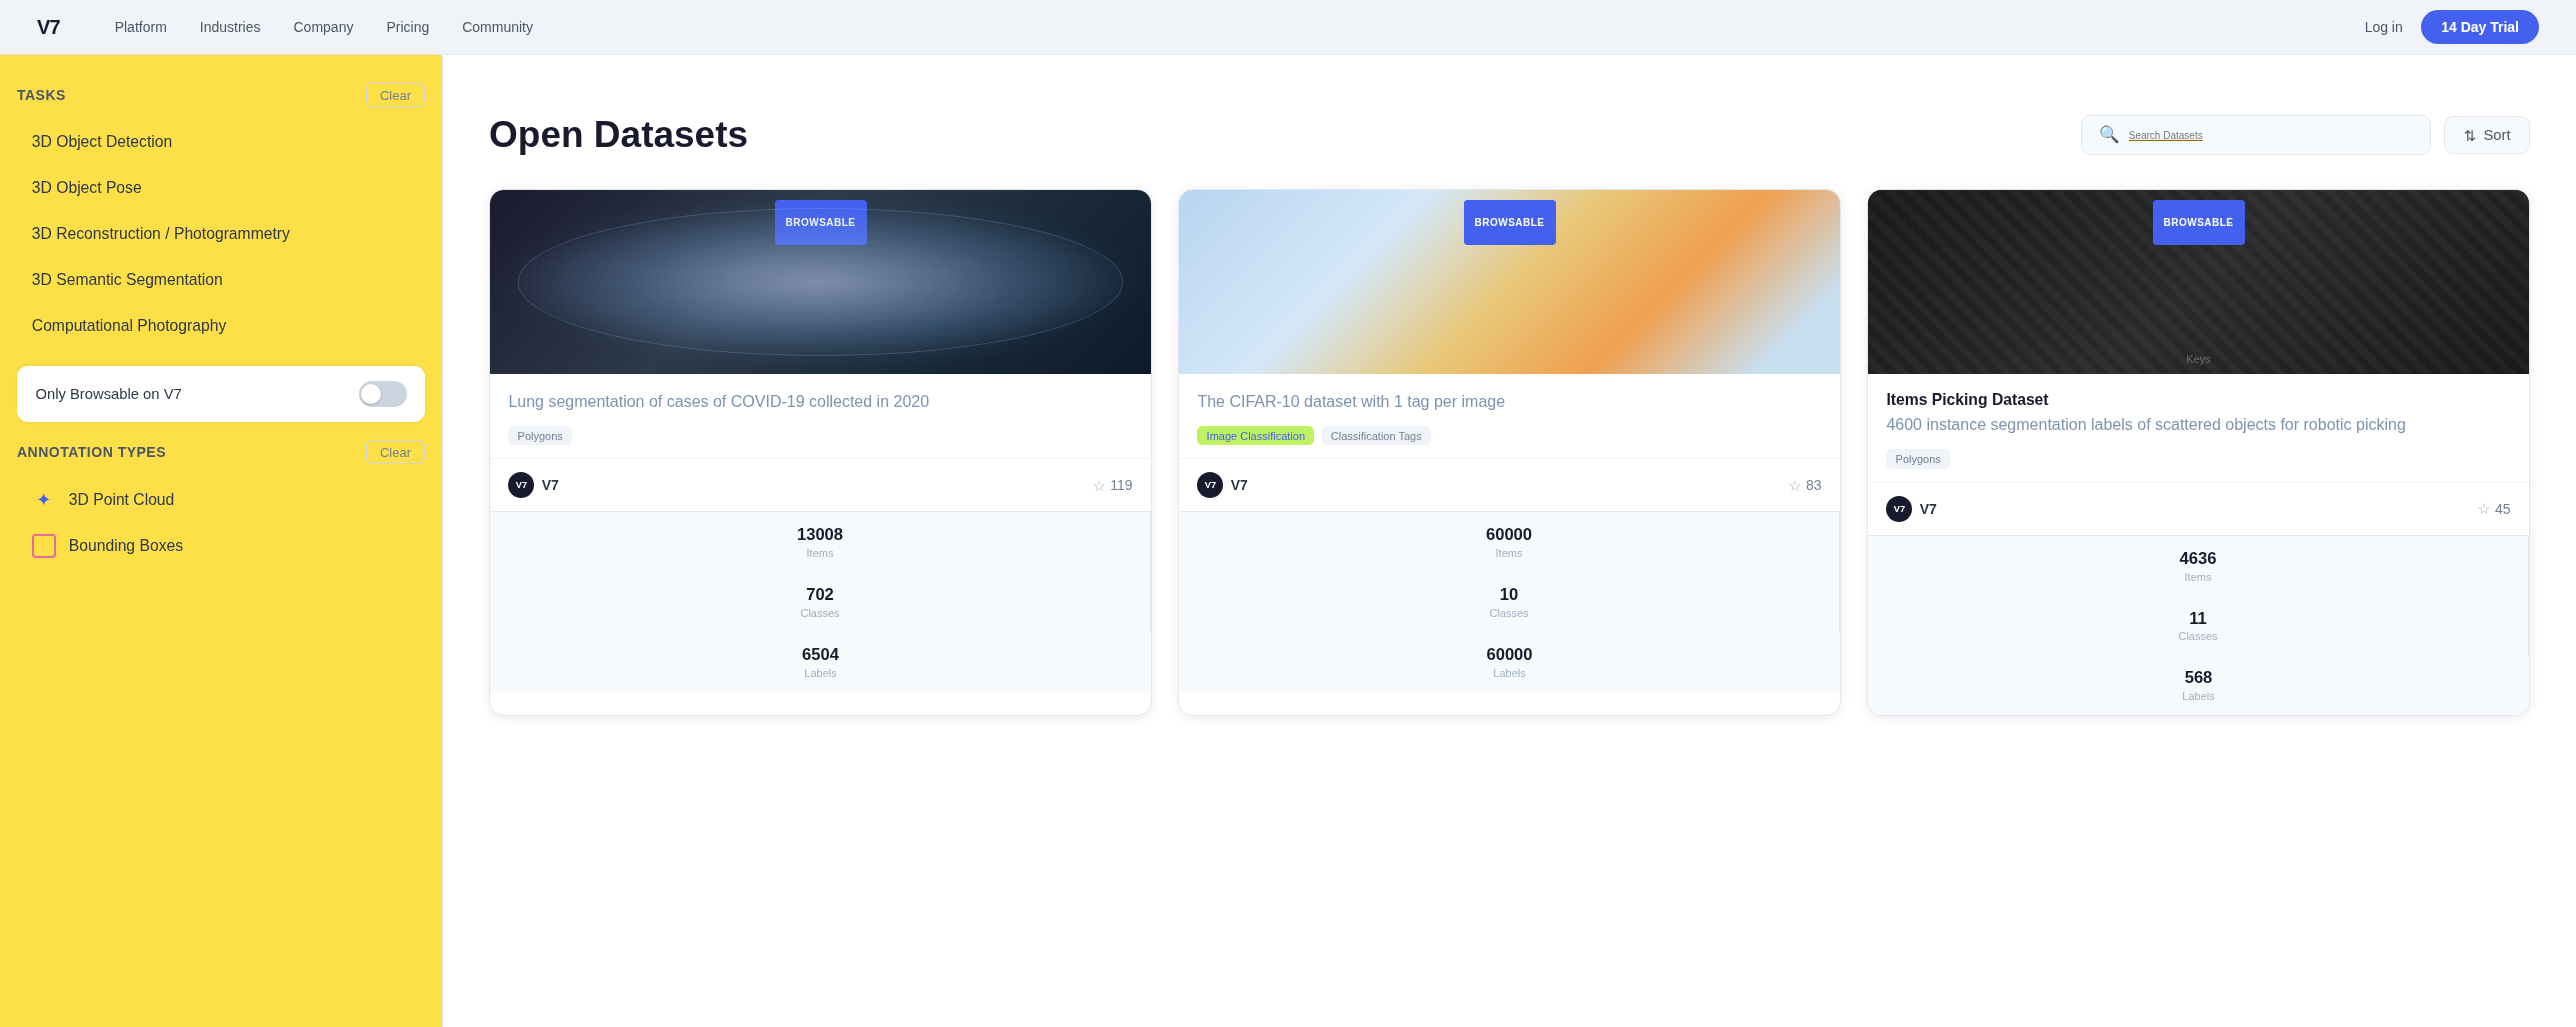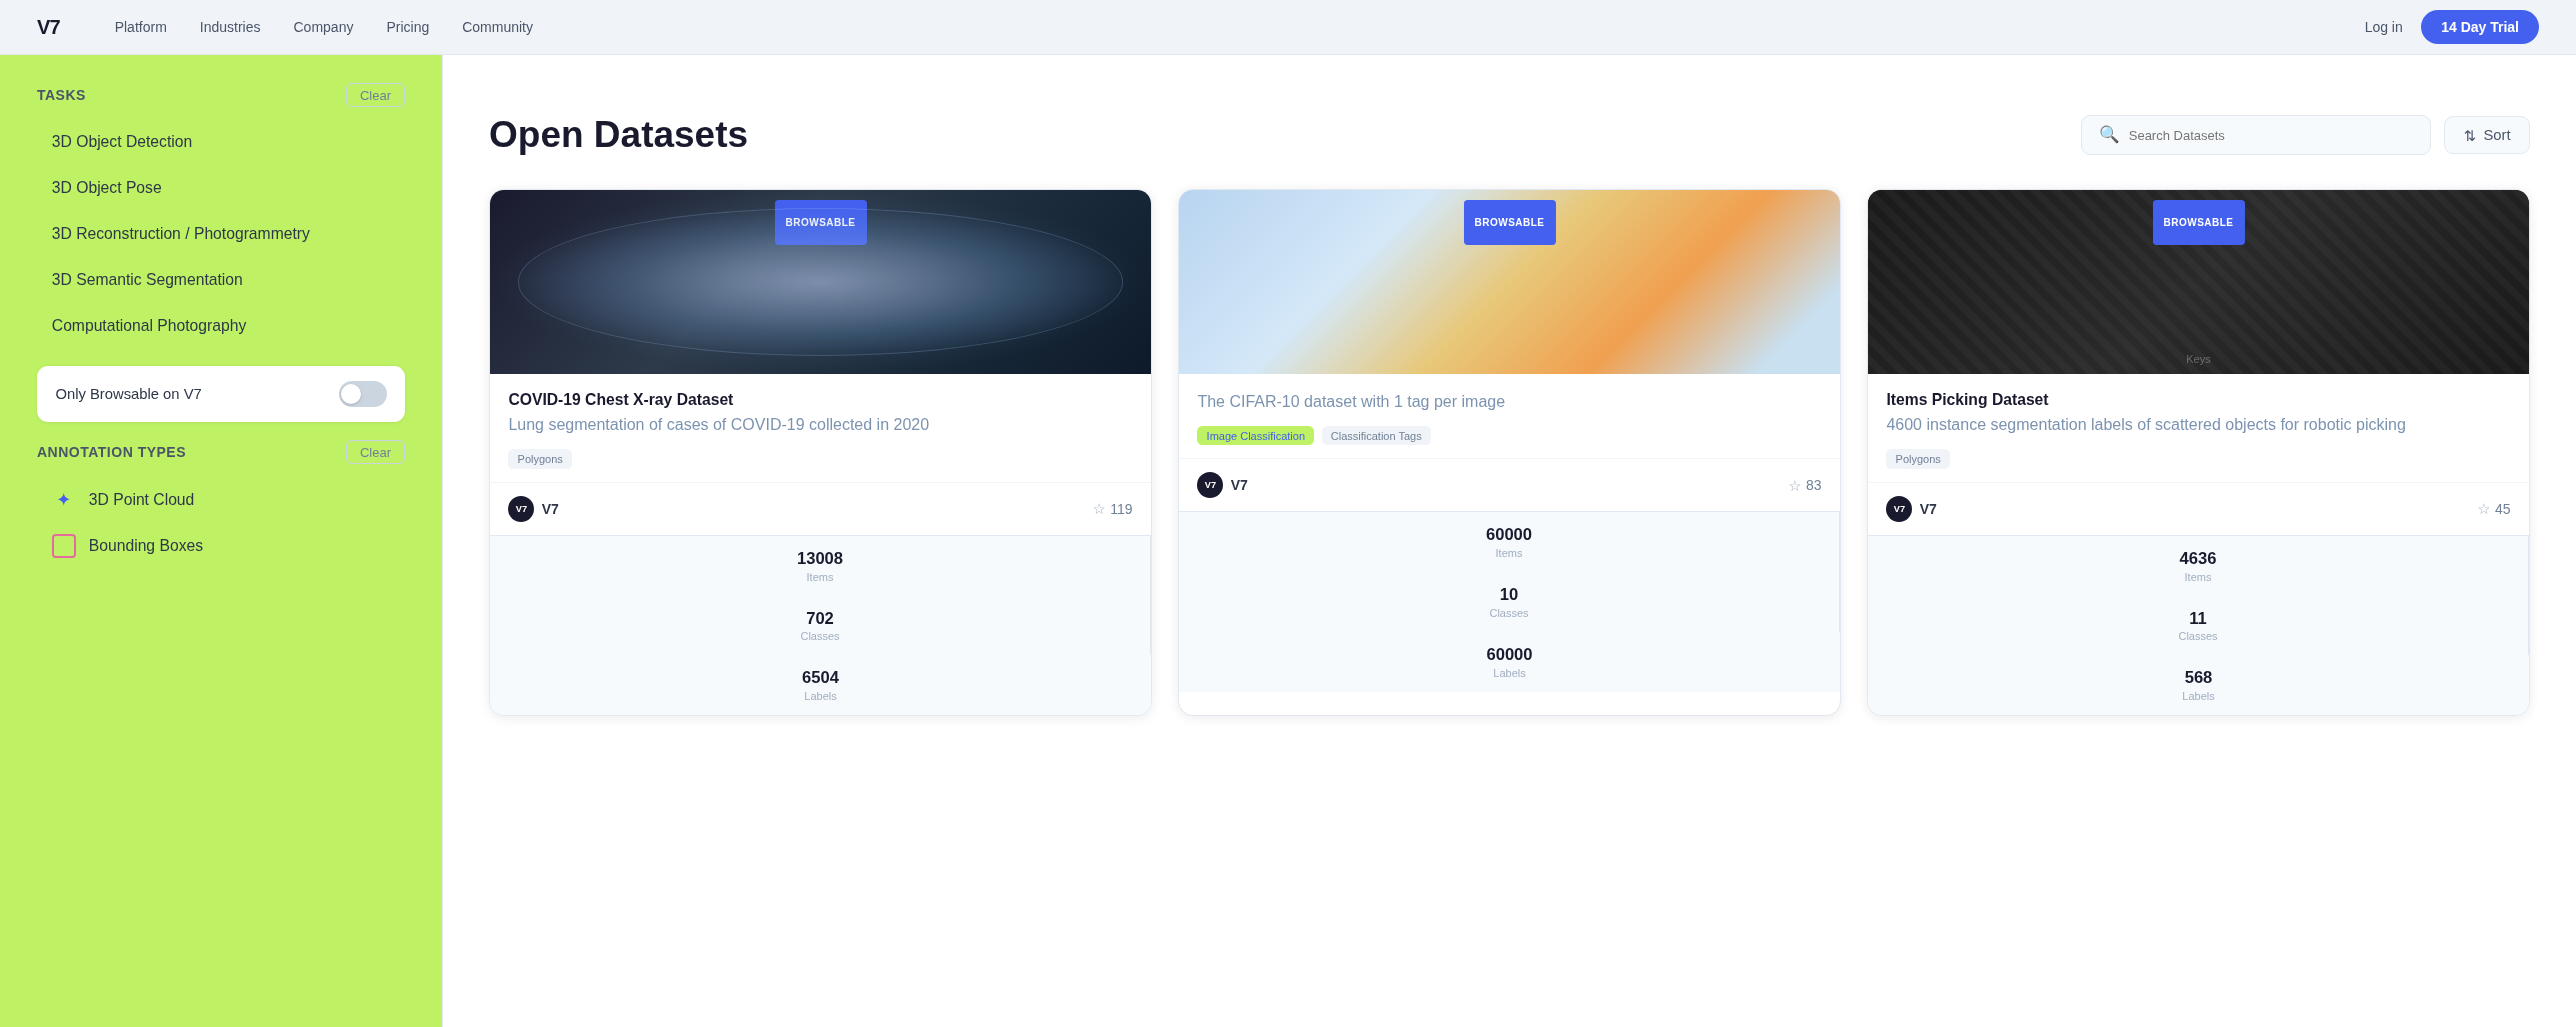--- a/index.html
+++ b/index.html
@@ -56,22 +56,22 @@
     
     .page-layout {
       display: flex;
       min-height: calc(100vh - 55px);
     }
 
     
     .sidebar {
       width: 443px;
       min-width: 443px;
-      background: #bef264;
-      padding: 28px 37px;
+      background: #fde047;
+      padding: 28px 17px;
       border-right: 0.9px solid #e2e8f0;
     }
     .sidebar-section-header {
       display: flex;
       justify-content: space-between;
       align-items: center;
       margin-bottom: 13px;
     }
     .sidebar-section-title {
       font-size: 14px;
@@ -198,23 +198,24 @@
       gap: 9.2px;
     }
     .search-icon {
       color: #a0aec0;
       font-size: 16.6px;
     }
     .search-input {
       border: none;
       background: transparent;
       outline: none;
-      font-size: 13px;
+      font-size: 10px;
       color: #a16207;
       width: 100%;
+      text-decoration: underline;
     }
     .sort-btn {
       display: flex;
       align-items: center;
       gap: 7.4px;
       background: #f7fafc;
       border: 0.9px solid #e2e8f0;
       border-radius: 9.2px;
       padding: 9.2px 18.4px;
       font-size: 14.8px;
@@ -457,21 +458,20 @@
       </div>
     </div>
 
     <div class="cards-grid">
 
       <div class="dataset-card">
         <div class="card-image-area card-img-covid">
           <span class="browsable-badge">BROWSABLE</span>
         </div>
         <div class="card-body">
-          <div class="card-title">COVID-19 Chest X-ray Dataset</div>
           <div class="card-desc">Lung segmentation of cases of COVID-19 collected in 2020</div>
           <div class="card-tags">
             <span class="card-tag card-tag-gray">Polygons</span>
           </div>
         </div>
         <div class="card-footer">
           <div class="card-author">
             <div class="v7-avatar">V7</div>
             <span>V7</span>
           </div>

